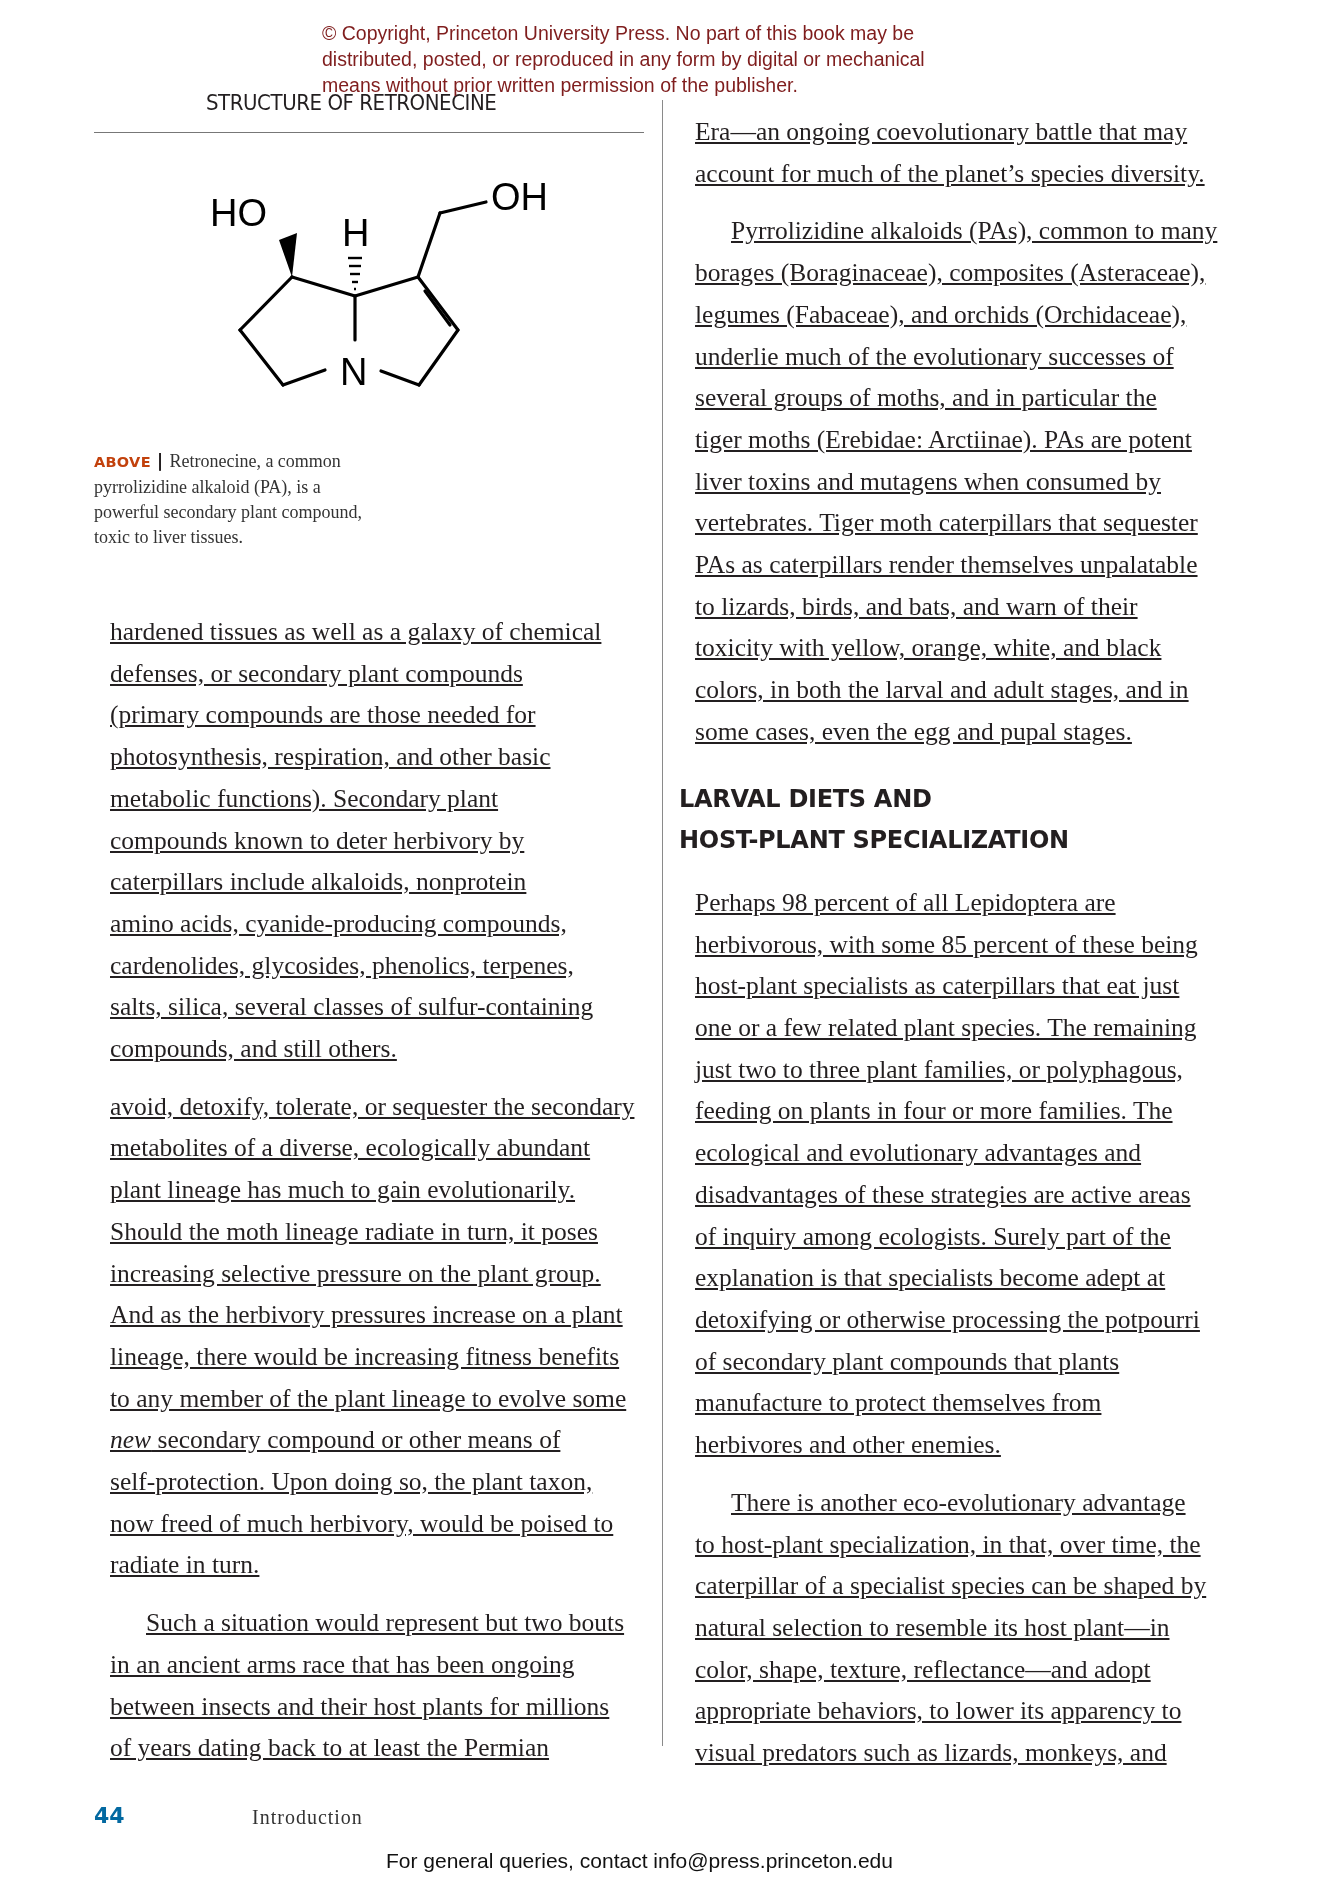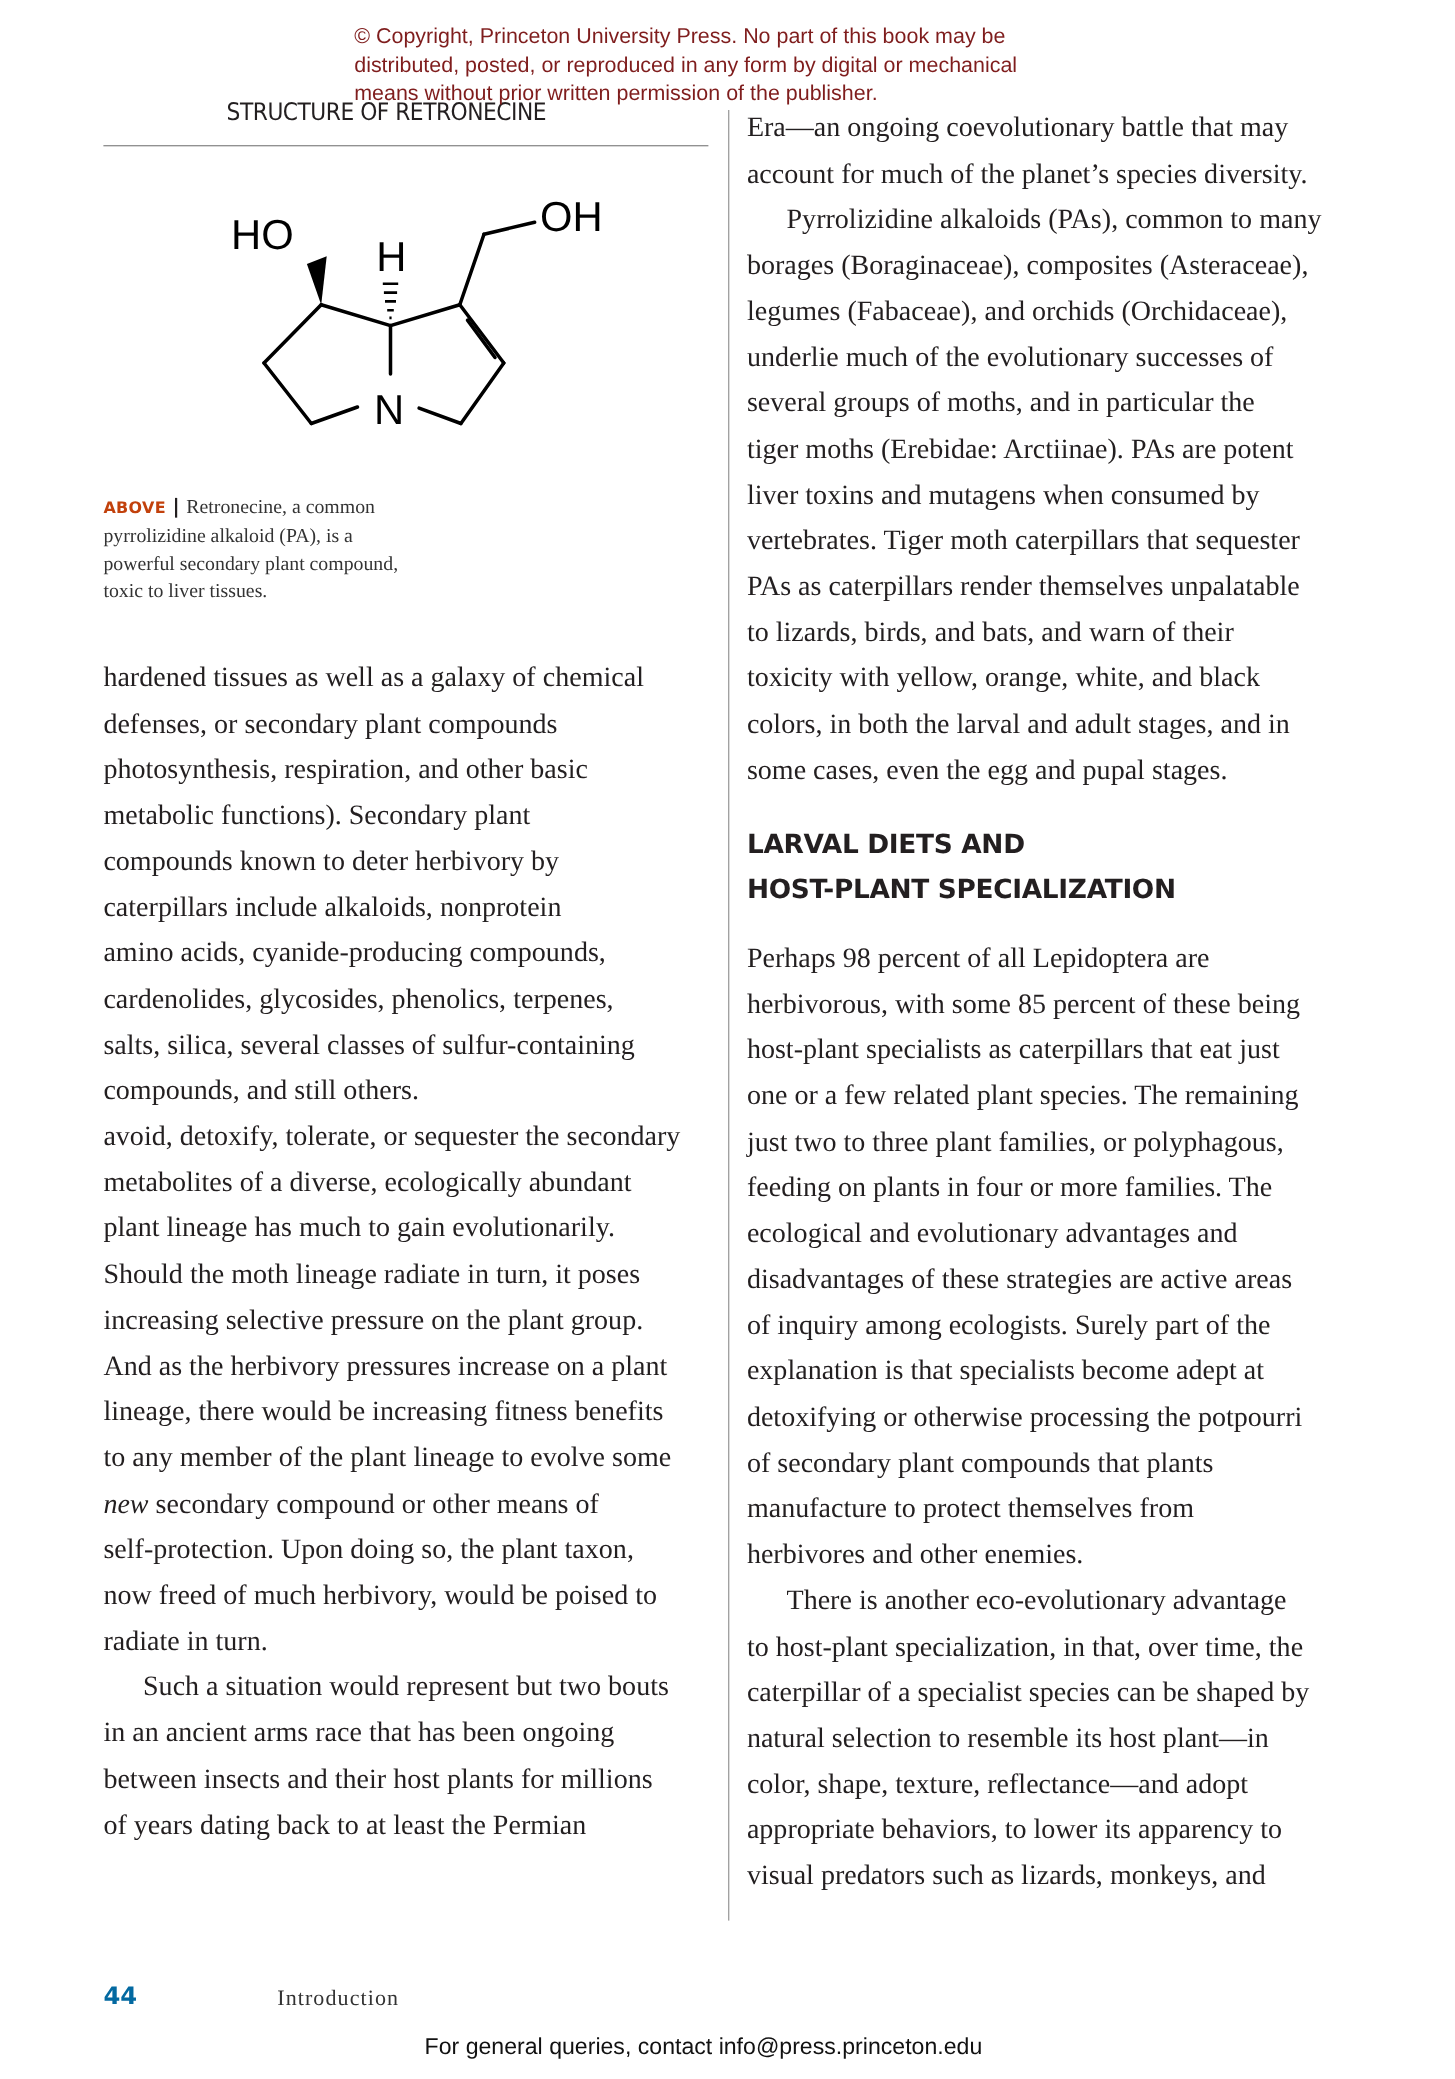--- a/index.html
+++ b/index.html
@@ -18,21 +18,21 @@
   .structure { position: absolute; left: 200px; top: 160px; width: 360px; height: 235px; }
   .caption {
     position: absolute; left: 94px; top: 448px; width: 340px;
     font-family: "Liberation Serif", serif; font-size: 18px; line-height: 25px; color: #333;
   }
   .caption .lead { font-family: "DejaVu Sans", sans-serif; font-weight: bold; font-size: 14.5px; letter-spacing: 0.3px; color: #c2410c; }
   .caption .bar { font-family: "DejaVu Sans", sans-serif; font-weight: bold; padding: 0 6px; color: #231f20; }
   .col { position: absolute; font-family: "Liberation Serif", serif; font-size: 25.5px; line-height: 41.7px; color: #231f20; }
   .col-left { left: 94px; top: 595px; width: 560px; }
   .col-right { left: 679px; top: 95px; width: 570px; }
-  .col p { margin: 0; }
+  .col p { margin: 16px; text-decoration: underline; }
   .line { display: block; white-space: nowrap; }
   .heading {
     font-family: "DejaVu Sans", sans-serif; font-weight: bold; font-size: 24px; line-height: 41.7px;
     letter-spacing: -0.3px; color: #231f20; margin-top: 26px; margin-bottom: 20px;
   }
   .divider { position: absolute; left: 662px; top: 100px; width: 1px; height: 1646px; background: #8a8a8a; }
   .page-num {
     position: absolute; left: 94px; top: 1803px;
     font-family: "DejaVu Sans", sans-serif; font-weight: bold; font-size: 22px; color: #0369a1;
   }
@@ -96,20 +96,21 @@
   <span class="line"><span class="lead">ABOVE</span><span class="bar">|</span><span>Retronecine, a common</span></span>
   <span class="line">pyrrolizidine alkaloid (PA), is a</span>
   <span class="line">powerful secondary plant compound,</span>
   <span class="line">toxic to liver tissues.</span>
 </div>
 
 <div class="col col-left">
   <p>
     <span class="line">hardened tissues as well as a galaxy of chemical</span>
     <span class="line">defenses, or secondary plant compounds</span>
+    <span class="line">(primary compounds are those needed for</span>
     <span class="line">photosynthesis, respiration, and other basic</span>
     <span class="line">metabolic functions). Secondary plant</span>
     <span class="line">compounds known to deter herbivory by</span>
     <span class="line">caterpillars include alkaloids, nonprotein</span>
     <span class="line">amino acids, cyanide-producing compounds,</span>
     <span class="line">cardenolides, glycosides, phenolics, terpenes,</span>
     <span class="line">salts, silica, several classes of sulfur-containing</span>
     <span class="line">compounds, and still others.</span>
   </p>
   <p>

